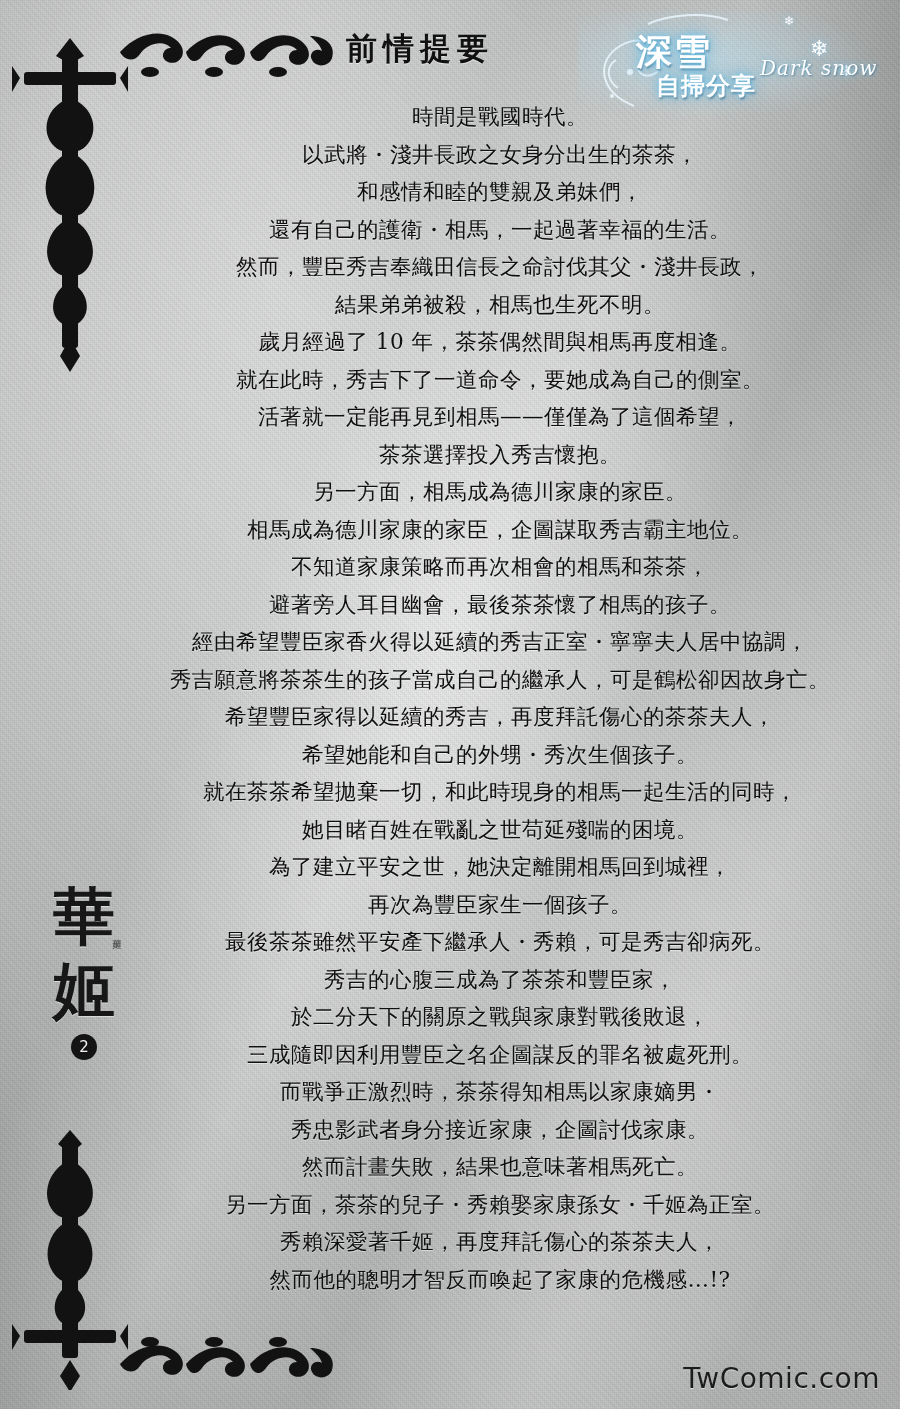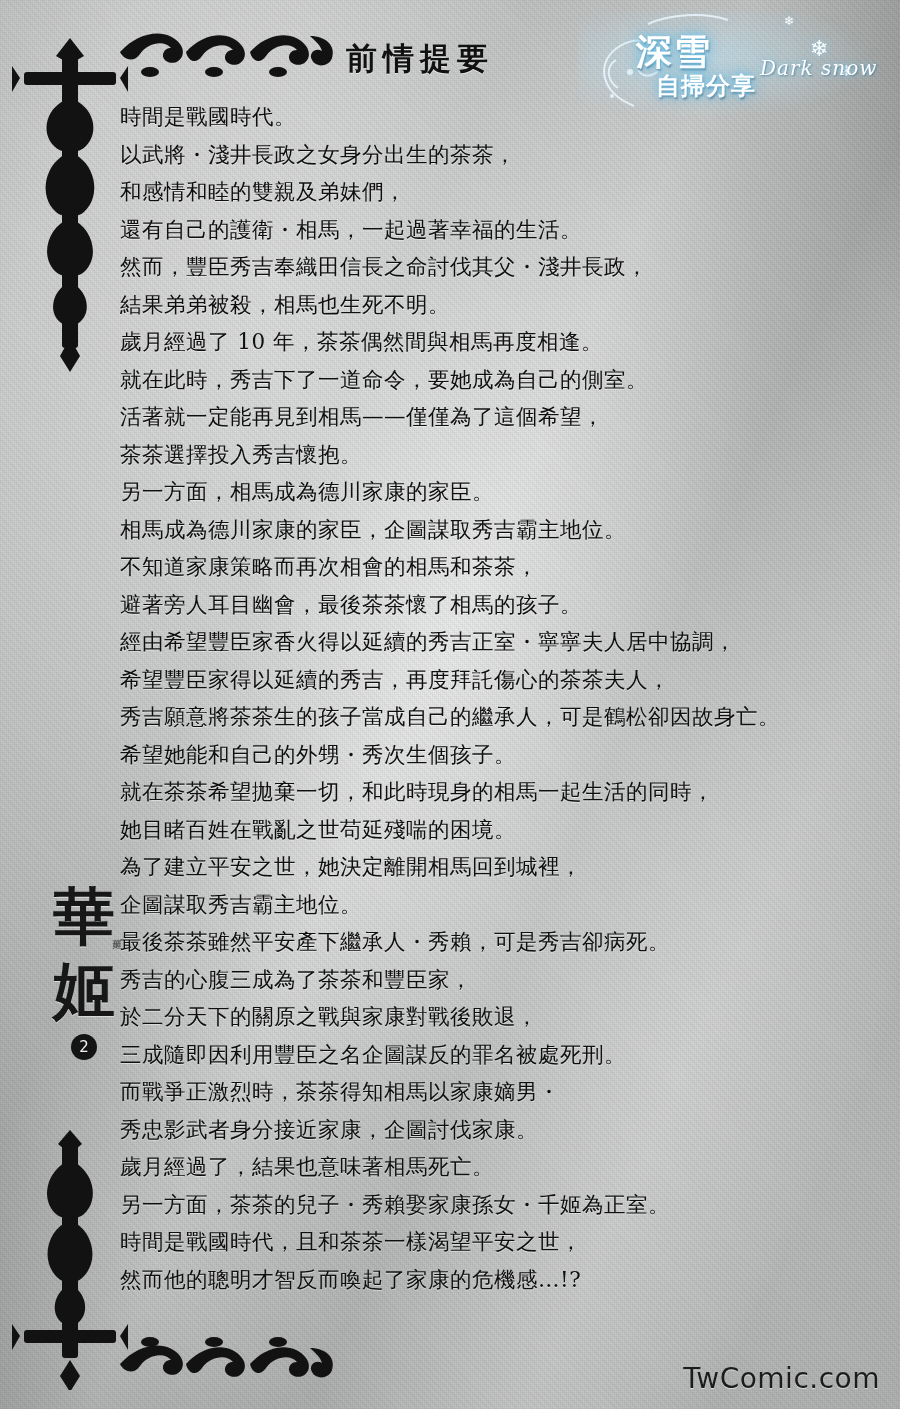--- a/index.html
+++ b/index.html
@@ -174,21 +174,21 @@
     position: absolute;
     color: #ffffff;
     text-shadow: 0 0 8px rgba(140,210,240,0.95);
   }
 
   
   .heading {
     position: absolute;
     left: 0;
     right: 0;
-    top: 38px;
+    top: 28px;
     text-align: center;
     z-index: 5;
   }
   .heading .title {
     display: inline-block;
     font-size: 31px;
     font-weight: 700;
     letter-spacing: 6px;
     color: #111111;
     margin-left: -60px;
@@ -196,20 +196,21 @@
     text-shadow: 0 1px 0 rgba(255,255,255,0.55);
   }
 
   
   .synopsis {
     position: absolute;
     left: 120px;
     top: 98px;
     width: 760px;
     z-index: 5;
+    text-align: center;
     color: #0f0f0f;
   }
   .synopsis p {
     margin: 0;
     font-size: 21.5px;
     line-height: 37.5px;
     letter-spacing: 0.5px;
     font-family: "DejaVu Serif", "Liberation Serif", serif;
     text-shadow: 0 1px 0 rgba(255,255,255,0.45);
     white-space: nowrap;
@@ -336,34 +337,34 @@
     <p>結果弟弟被殺，相馬也生死不明。</p>
     <p>歲月經過了 10 年，茶茶偶然間與相馬再度相逢。</p>
     <p>就在此時，秀吉下了一道命令，要她成為自己的側室。</p>
     <p>活著就一定能再見到相馬——僅僅為了這個希望，</p>
     <p>茶茶選擇投入秀吉懷抱。</p>
     <p>另一方面，相馬成為德川家康的家臣。</p>
     <p>相馬成為德川家康的家臣，企圖謀取秀吉霸主地位。</p>
     <p>不知道家康策略而再次相會的相馬和茶茶，</p>
     <p>避著旁人耳目幽會，最後茶茶懷了相馬的孩子。</p>
     <p>經由希望豐臣家香火得以延續的秀吉正室・寧寧夫人居中協調，</p>
+    <p>秀吉願意將茶茶生的孩子當成自己的繼承人，可是鶴松卻因故身亡。</p>
     <p>希望豐臣家得以延續的秀吉，再度拜託傷心的茶茶夫人，</p>
-    <p>秀吉願意將茶茶生的孩子當成自己的繼承人，可是鶴松卻因故身亡。</p>
     <p>希望她能和自己的外甥・秀次生個孩子。</p>
     <p>就在茶茶希望拋棄一切，和此時現身的相馬一起生活的同時，</p>
     <p>她目睹百姓在戰亂之世苟延殘喘的困境。</p>
     <p>為了建立平安之世，她決定離開相馬回到城裡，</p>
-    <p>企圖謀取秀吉霸主地位。</p>
+    <p>再次為豐臣家生一個孩子。</p>
     <p>最後茶茶雖然平安產下繼承人・秀賴，可是秀吉卻病死。</p>
     <p>秀吉的心腹三成為了茶茶和豐臣家，</p>
     <p>於二分天下的關原之戰與家康對戰後敗退，</p>
     <p>三成隨即因利用豐臣之名企圖謀反的罪名被處死刑。</p>
     <p>而戰爭正激烈時，茶茶得知相馬以家康嫡男・</p>
     <p>秀忠影武者身分接近家康，企圖討伐家康。</p>
-    <p>歲月經過了，結果也意味著相馬死亡。</p>
+    <p>然而計畫失敗，結果也意味著相馬死亡。</p>
     <p>另一方面，茶茶的兒子・秀賴娶家康孫女・千姬為正室。</p>
-    <p>時間是戰國時代，且和茶茶一樣渴望平安之世，</p>
+    <p>秀賴深愛著千姬，再度拜託傷心的茶茶夫人，</p>
     <p>然而他的聰明才智反而喚起了家康的危機感…!?</p>
   </div>
 
   <div class="site-mark">TwComic.com</div>
 
 </div>
 
 </body></html>

